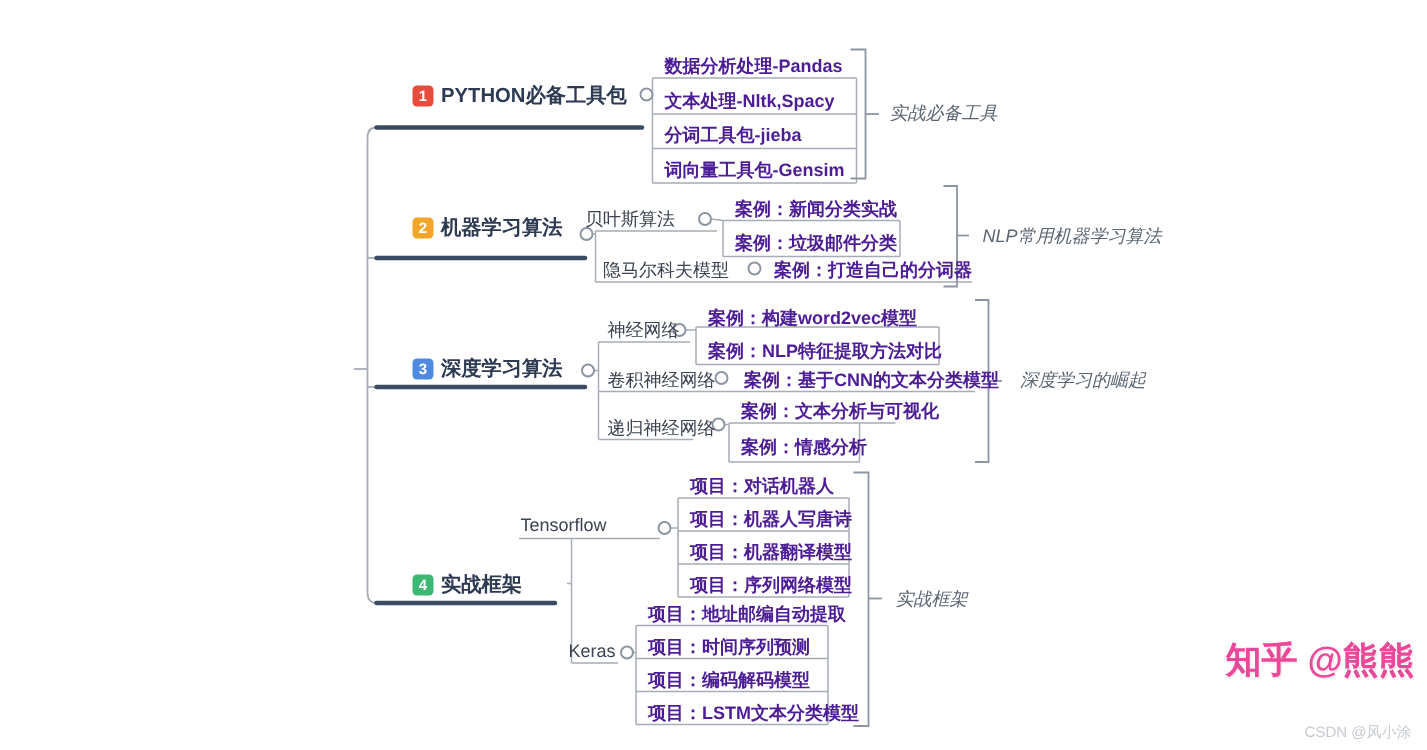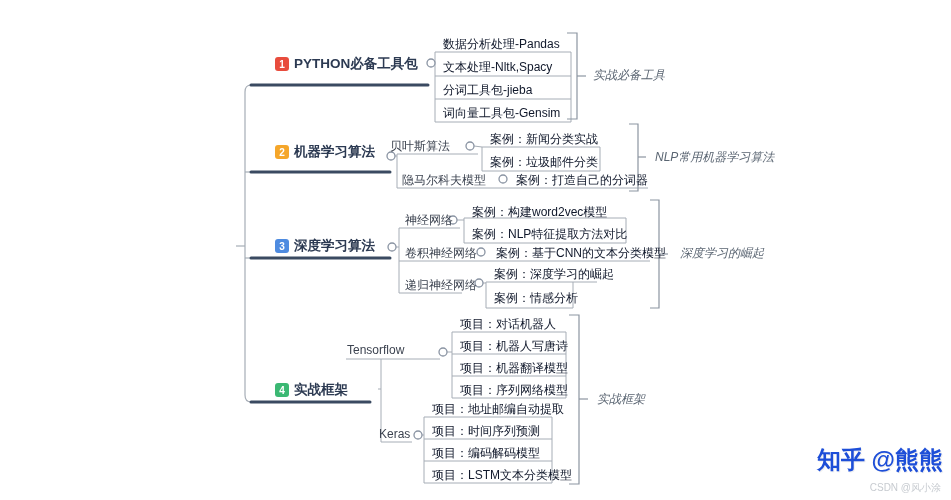--- a/index.html
+++ b/index.html
@@ -14,23 +14,23 @@
   .bubble{position:relative;width:17px;height:12px;background:#EAF0F7;border-radius:6px;
           display:inline-flex;align-items:center;justify-content:center;gap:2px;}
   .bubble i{width:2px;height:2px;border-radius:50%;background:#6C9BD2;display:block;}
   .branch{display:flex;align-items:center;gap:5px;}
   .badge{width:14px;height:14px;border-radius:3px;color:#fff;font-size:10px;font-weight:bold;
          display:inline-flex;align-items:center;justify-content:center;}
   .badge.c1{background:#E84C3D;} .badge.c2{background:#F5A62A;}
   .badge.c3{background:#4E8BE0;} .badge.c4{background:#3BB873;}
   .blabel{font-size:13.5px;font-weight:bold;color:#2C3A52;}
   .sub{font-size:12px;color:#3C4350;}
-  .item{font-size:12px;color:#0f172a;}
+  .item{font-size:12px;color:#4c1d95;font-weight:bold;}
   .note{font-size:12px;font-style:italic;color:#5A6572;text-align:center;}
-  .wm-zhihu{right:8px;top:444px;font-size:24px;font-weight:bold;color:#1d4ed8;
+  .wm-zhihu{right:8px;top:424px;font-size:24px;font-weight:bold;color:#ec4899;
             text-shadow:1px 1px 0 #efefef;text-align:center;}
   .wm-csdn{right:10px;top:481px;font-size:10px;color:#C7CBD0;}
 </style>
 </head>
 <body>
 
 <div class="canvas">
 
   <svg class="wires" viewBox="0 0 951 500">
 
@@ -161,21 +161,21 @@
   <div class="abs item" style="left:490px;top:154px">案例：垃圾邮件分类</div>
   <div class="abs sub" style="left:402px;top:172px">隐马尔科夫模型</div>
   <div class="abs item" style="left:516px;top:172px">案例：打造自己的分词器</div>
 
   <div class="abs sub" style="left:405px;top:212px">神经网络</div>
   <div class="abs item" style="left:472px;top:204px">案例：构建word2vec模型</div>
   <div class="abs item" style="left:472px;top:226px">案例：NLP特征提取方法对比</div>
   <div class="abs sub" style="left:405px;top:245px">卷积神经网络</div>
   <div class="abs item" style="left:496px;top:245px">案例：基于CNN的文本分类模型</div>
   <div class="abs sub" style="left:405px;top:277px">递归神经网络</div>
-  <div class="abs item" style="left:494px;top:266px">案例：深度学习的崛起</div>
+  <div class="abs item" style="left:494px;top:266px">案例：文本分析与可视化</div>
   <div class="abs item" style="left:494px;top:290px">案例：情感分析</div>
 
   <div class="abs sub" style="left:347px;top:343px">Tensorflow</div>
   <div class="abs item" style="left:460px;top:316px">项目：对话机器人</div>
   <div class="abs item" style="left:460px;top:338px">项目：机器人写唐诗</div>
   <div class="abs item" style="left:460px;top:360px">项目：机器翻译模型</div>
   <div class="abs item" style="left:460px;top:382px">项目：序列网络模型</div>
   <div class="abs sub" style="left:379px;top:427px">Keras</div>
   <div class="abs item" style="left:432px;top:401px">项目：地址邮编自动提取</div>
   <div class="abs item" style="left:432px;top:423px">项目：时间序列预测</div>

